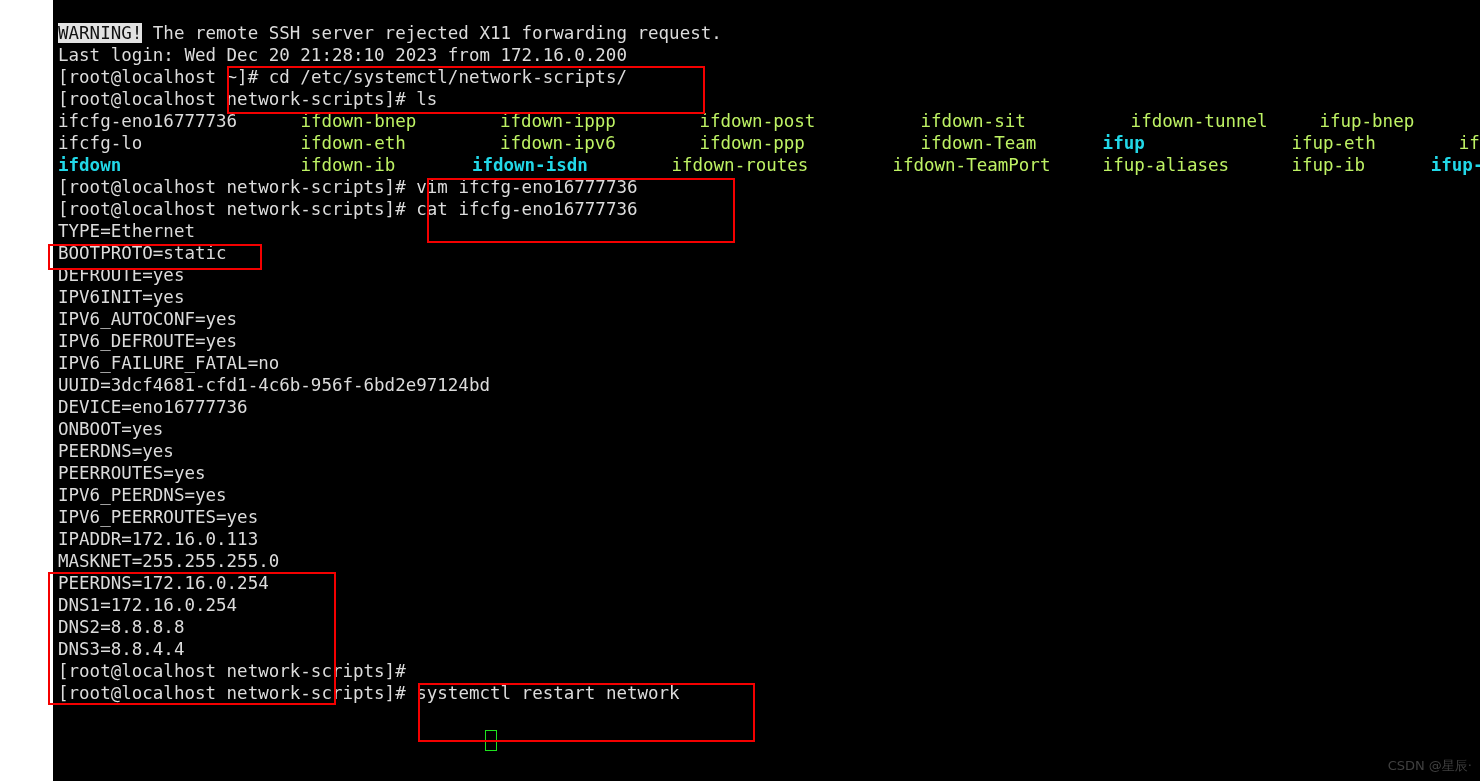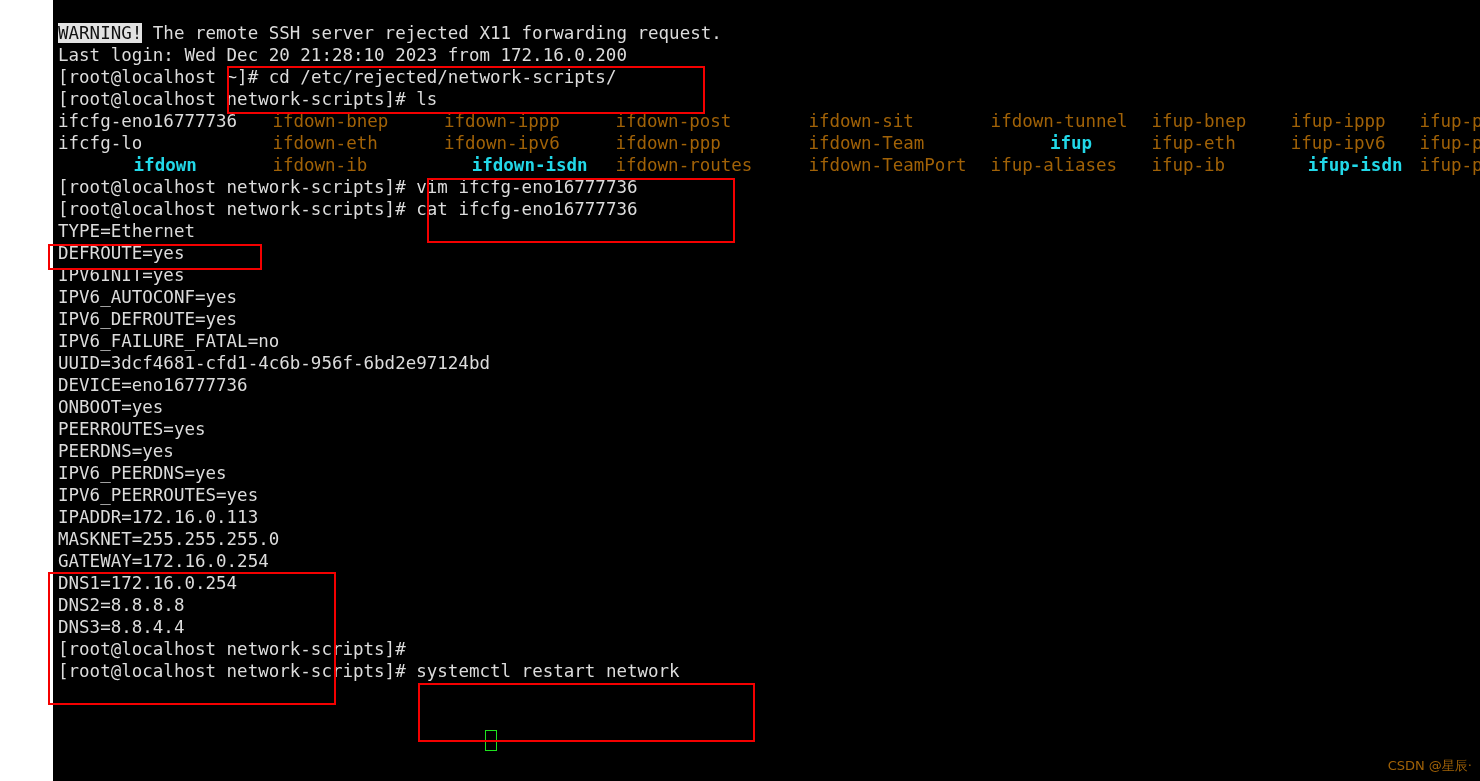--- a/index.html
+++ b/index.html
@@ -33,22 +33,22 @@
   .line {
     height: 22px;
     line-height: 22px;
     font-size: 17.5px;
     letter-spacing: 0px;
     white-space: pre;
     color: #d8d8d8;
   }
   .seg { white-space: pre; }
   .c-white   { color: #dcdcdc; }
-  .c-green   { color: #a16207; }
-  .c-cyan    { color: #22d8e8; font-weight: bold; text-align: center; }
+  .c-green   { color: #bef264; margin-left: 28px; }
+  .c-cyan    { color: #22d8e8; font-weight: bold; }
   .c-invert  { color: #111111; background: #e2e2e2; }
 
   .cols {
     display: block;
     white-space: pre;
   }
   .colcell {
     display: inline-block;
     white-space: pre;
     vertical-align: top;
@@ -78,65 +78,66 @@
     box-sizing: border-box;
     background: transparent;
   }
 
   #watermark {
     position: absolute;
     right: 8px;
     bottom: 6px;
     font-family: "DejaVu Sans", "Liberation Sans", sans-serif;
     font-size: 13px;
-    color: #a16207;
+    color: #404040;
     white-space: pre;
   }
 </style>
 </head>
 <body>
 
 <div id="screen">
 
   <div id="terminal">
     <div class="term-inner">
 
       <div class="line"><span class="seg c-invert">WARNING!</span><span class="seg c-white"> The remote SSH server rejected X11 forwarding request.</span></div>
 
       <div class="line"><span class="seg c-white">Last login: Wed Dec 20 21:28:10 2023 from 172.16.0.200</span></div>
 
-      <div class="line"><span class="seg c-white">[root@localhost </span><span class="seg c-white">~]# </span><span class="seg c-white">cd /etc/rejected/network-scripts/</span></div>
+      <div class="line"><span class="seg c-white">[root@localhost </span><span class="seg c-white">~]# </span><span class="seg c-white">cd /etc/systemctl/network-scripts/</span></div>
 
       <div class="line"><span class="seg c-white">[root@localhost </span><span class="seg c-white">network-scripts]# </span><span class="seg c-white">ls</span></div>
 
       <div class="line cols"><span class="colcell c-white" style="width: 214.4px;">ifcfg-eno16777736</span><span class="colcell c-green" style="width: 171.52px;">ifdown-bnep</span><span class="colcell c-green" style="width: 171.52px;">ifdown-ippp</span><span class="colcell c-green" style="width: 192.96px;">ifdown-post</span><span class="colcell c-green" style="width: 182.24px;">ifdown-sit</span><span class="colcell c-green" style="width: 160.8px;">ifdown-tunnel</span><span class="colcell c-green" style="width: 139.36px;">ifup-bnep</span><span class="colcell c-green" style="width: 128.64px;">ifup-ippp</span><span class="colcell c-green" style="width: 128.64px;">ifup-plip</span></div>
       <div class="line cols"><span class="colcell c-white" style="width: 214.4px;">ifcfg-lo</span><span class="colcell c-green" style="width: 171.52px;">ifdown-eth</span><span class="colcell c-green" style="width: 171.52px;">ifdown-ipv6</span><span class="colcell c-green" style="width: 192.96px;">ifdown-ppp</span><span class="colcell c-green" style="width: 182.24px;">ifdown-Team</span><span class="colcell c-cyan" style="width: 160.8px;">ifup</span><span class="colcell c-green" style="width: 139.36px;">ifup-eth</span><span class="colcell c-green" style="width: 128.64px;">ifup-ipv6</span><span class="colcell c-green" style="width: 128.64px;">ifup-plusb</span></div>
       <div class="line cols"><span class="colcell c-cyan" style="width: 214.4px;">ifdown</span><span class="colcell c-green" style="width: 171.52px;">ifdown-ib</span><span class="colcell c-cyan" style="width: 171.52px;">ifdown-isdn</span><span class="colcell c-green" style="width: 192.96px;">ifdown-routes</span><span class="colcell c-green" style="width: 182.24px;">ifdown-TeamPort</span><span class="colcell c-green" style="width: 160.8px;">ifup-aliases</span><span class="colcell c-green" style="width: 139.36px;">ifup-ib</span><span class="colcell c-cyan" style="width: 128.64px;">ifup-isdn</span><span class="colcell c-green" style="width: 128.64px;">ifup-post</span></div>
 
       <div class="line"><span class="seg c-white">[root@localhost </span><span class="seg c-white">network-scripts]# </span><span class="seg c-white">vim ifcfg-eno16777736</span></div>
 
       <div class="line"><span class="seg c-white">[root@localhost </span><span class="seg c-white">network-scripts]# </span><span class="seg c-white">cat ifcfg-eno16777736</span></div>
 
       <div id="ifcfg-body">
           <div class="line"><span class="seg c-white">TYPE=Ethernet</span></div>
+          <div class="line"><span class="seg c-white">BOOTPROTO=static</span></div>
           <div class="line"><span class="seg c-white">DEFROUTE=yes</span></div>
           <div class="line"><span class="seg c-white">IPV6INIT=yes</span></div>
           <div class="line"><span class="seg c-white">IPV6_AUTOCONF=yes</span></div>
           <div class="line"><span class="seg c-white">IPV6_DEFROUTE=yes</span></div>
           <div class="line"><span class="seg c-white">IPV6_FAILURE_FATAL=no</span></div>
           <div class="line"><span class="seg c-white">UUID=3dcf4681-cfd1-4c6b-956f-6bd2e97124bd</span></div>
           <div class="line"><span class="seg c-white">DEVICE=eno16777736</span></div>
           <div class="line"><span class="seg c-white">ONBOOT=yes</span></div>
+          <div class="line"><span class="seg c-white">PEERDNS=yes</span></div>
           <div class="line"><span class="seg c-white">PEERROUTES=yes</span></div>
-          <div class="line"><span class="seg c-white">PEERDNS=yes</span></div>
           <div class="line"><span class="seg c-white">IPV6_PEERDNS=yes</span></div>
           <div class="line"><span class="seg c-white">IPV6_PEERROUTES=yes</span></div>
           <div class="line"><span class="seg c-white">IPADDR=172.16.0.113</span></div>
           <div class="line"><span class="seg c-white">MASKNET=255.255.255.0</span></div>
-          <div class="line"><span class="seg c-white">GATEWAY=172.16.0.254</span></div>
+          <div class="line"><span class="seg c-white">PEERDNS=172.16.0.254</span></div>
           <div class="line"><span class="seg c-white">DNS1=172.16.0.254</span></div>
           <div class="line"><span class="seg c-white">DNS2=8.8.8.8</span></div>
           <div class="line"><span class="seg c-white">DNS3=8.8.4.4</span></div>
         </div>
 
       <div class="line"><span class="seg c-white">[root@localhost </span><span class="seg c-white">network-scripts]# </span></div>
 
       <div class="line"><span class="seg c-white">[root@localhost </span><span class="seg c-white">network-scripts]# </span><span class="seg c-white">systemctl restart network</span></div>
 
     </div>

